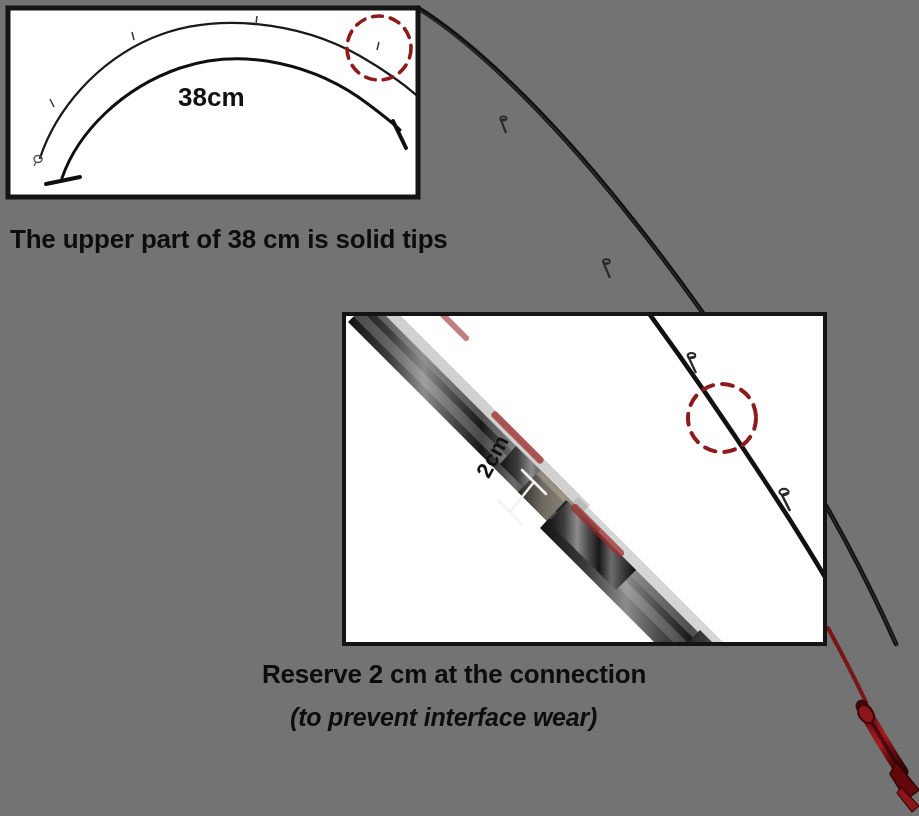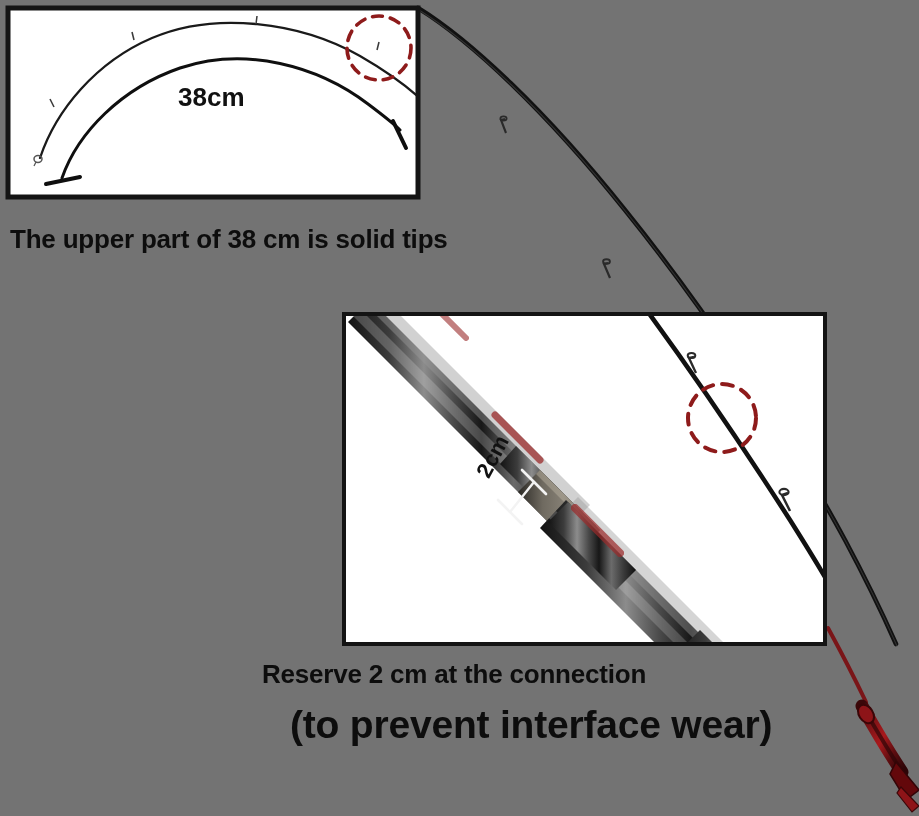--- a/index.html
+++ b/index.html
@@ -39,21 +39,22 @@
     text-align: center;
   }
   #caption-reserve-line1 {
     left: 262px;
     top: 659px;
     font-size: 26px;
   }
   #caption-reserve-line2 {
     left: 290px;
     top: 703px;
-    font-size: 39px;
+    font-size: 25px;
+    font-style: italic;
   }
   .arc-label {
     position: absolute;
     font-family: "Liberation Sans", sans-serif;
     font-weight: bold;
     color: #111111;
     font-size: 26px;
     white-space: nowrap;
   }
   #label-38cm {

